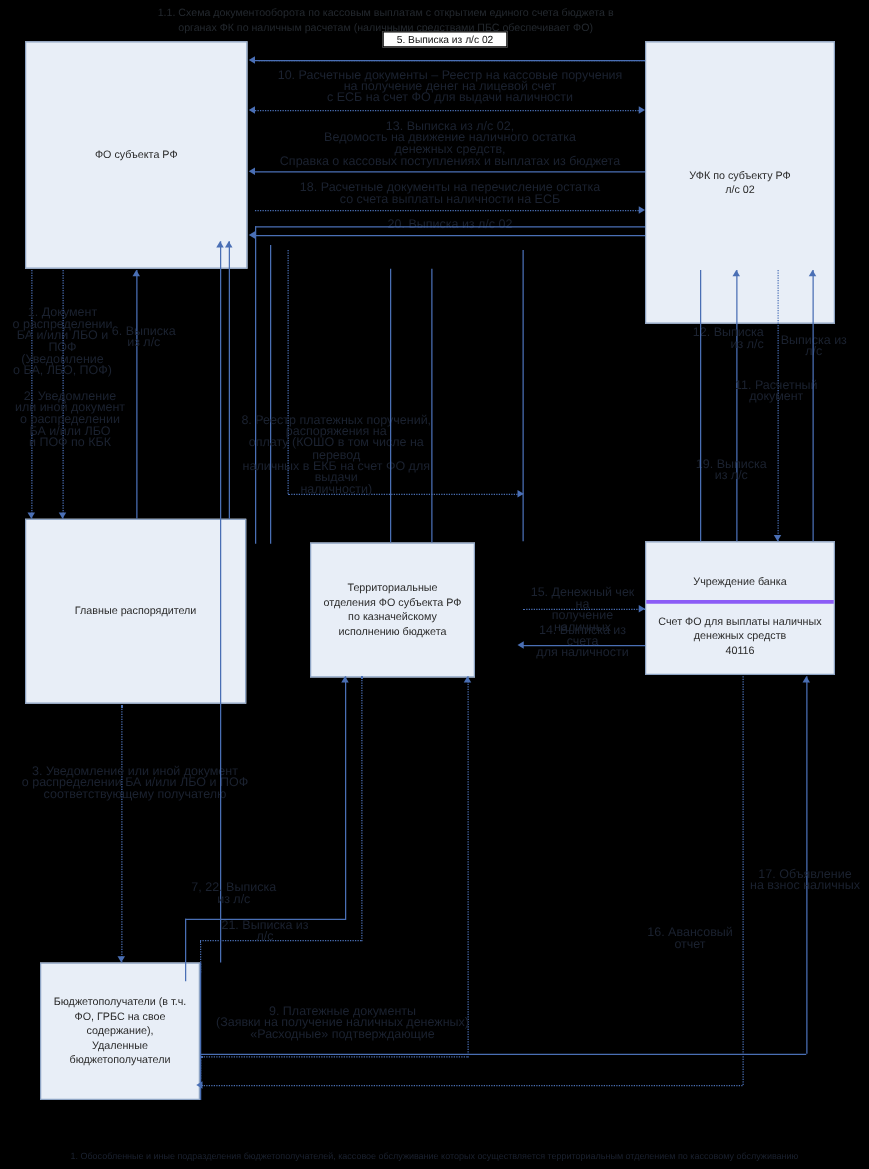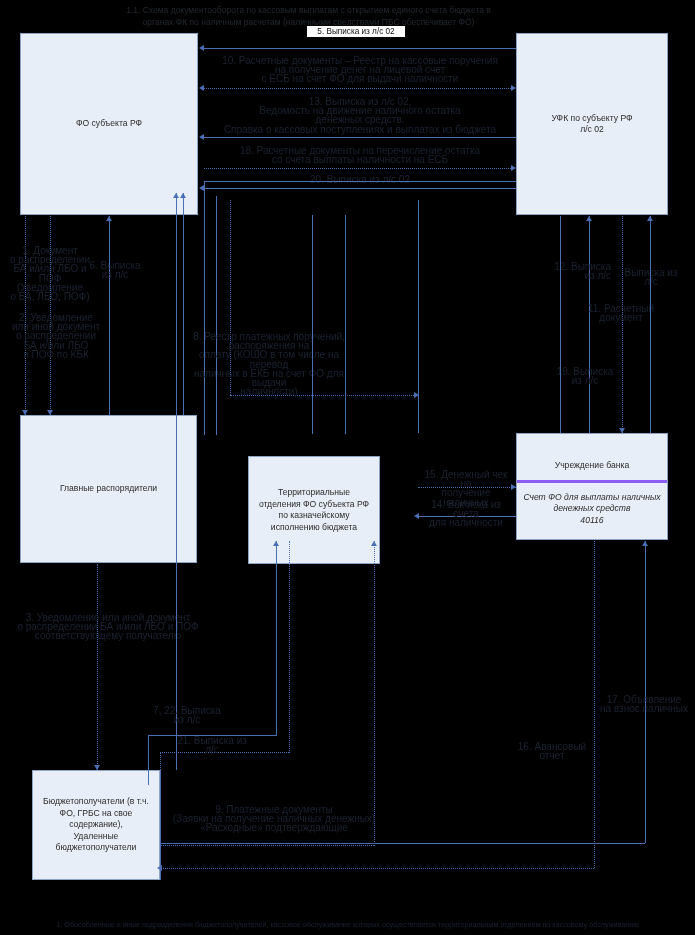--- a/index.html
+++ b/index.html
@@ -108,39 +108,39 @@
 
 <div id="canvas">
 
   <div class="title">1.1. Схема документооборота по кассовым выплатам с открытием единого счета бюджета  в
 органах ФК по наличным  расчетам (наличными средствами ПБС обеспечивает ФО)</div>
 
   <div class="node" style="left:20px;top:33px;width:178px;height:182px;">
     <span>ФО субъекта РФ</span>
   </div>
 
-  <div class="node" style="left:516px;top:33px;width:152px;height:182px;white-space:pre-line;">
+  <div class="node" style="left:516px;top:33px;width:152px;height:226px;white-space:pre-line;">
     <span>УФК по субъекту РФ
 л/с 02</span>
   </div>
 
   <div class="node" style="left:20px;top:415px;width:177px;height:148px;">
     <span>Главные распорядители</span>
   </div>
 
-  <div class="node" style="left:248px;top:456px;width:132px;height:108px;white-space:pre-line;">
+  <div class="node" style="left:248px;top:434px;width:132px;height:108px;white-space:pre-line;">
     <span>Территориальные
 отделения ФО субъекта РФ
 по казначейскому
 исполнению бюджета</span>
   </div>
 
   <div class="node split" style="left:516px;top:433px;width:152px;height:107px;">
     <div class="hdr">Учреждение банка</div>
-    <div class="body" style="white-space:pre-line;font-style:italic;">Счет ФО для выплаты наличных
+    <div class="body" style="white-space:pre-line;">Счет ФО для выплаты наличных
 денежных средств
 40116</div>
   </div>
 
   <div class="node" style="left:32px;top:770px;width:128px;height:110px;white-space:pre-line;">
     <span>Бюджетополучатели (в т.ч.
 ФО, ГРБС на свое
 содержание),
 Удаленные
 бюджетополучатели</span>

